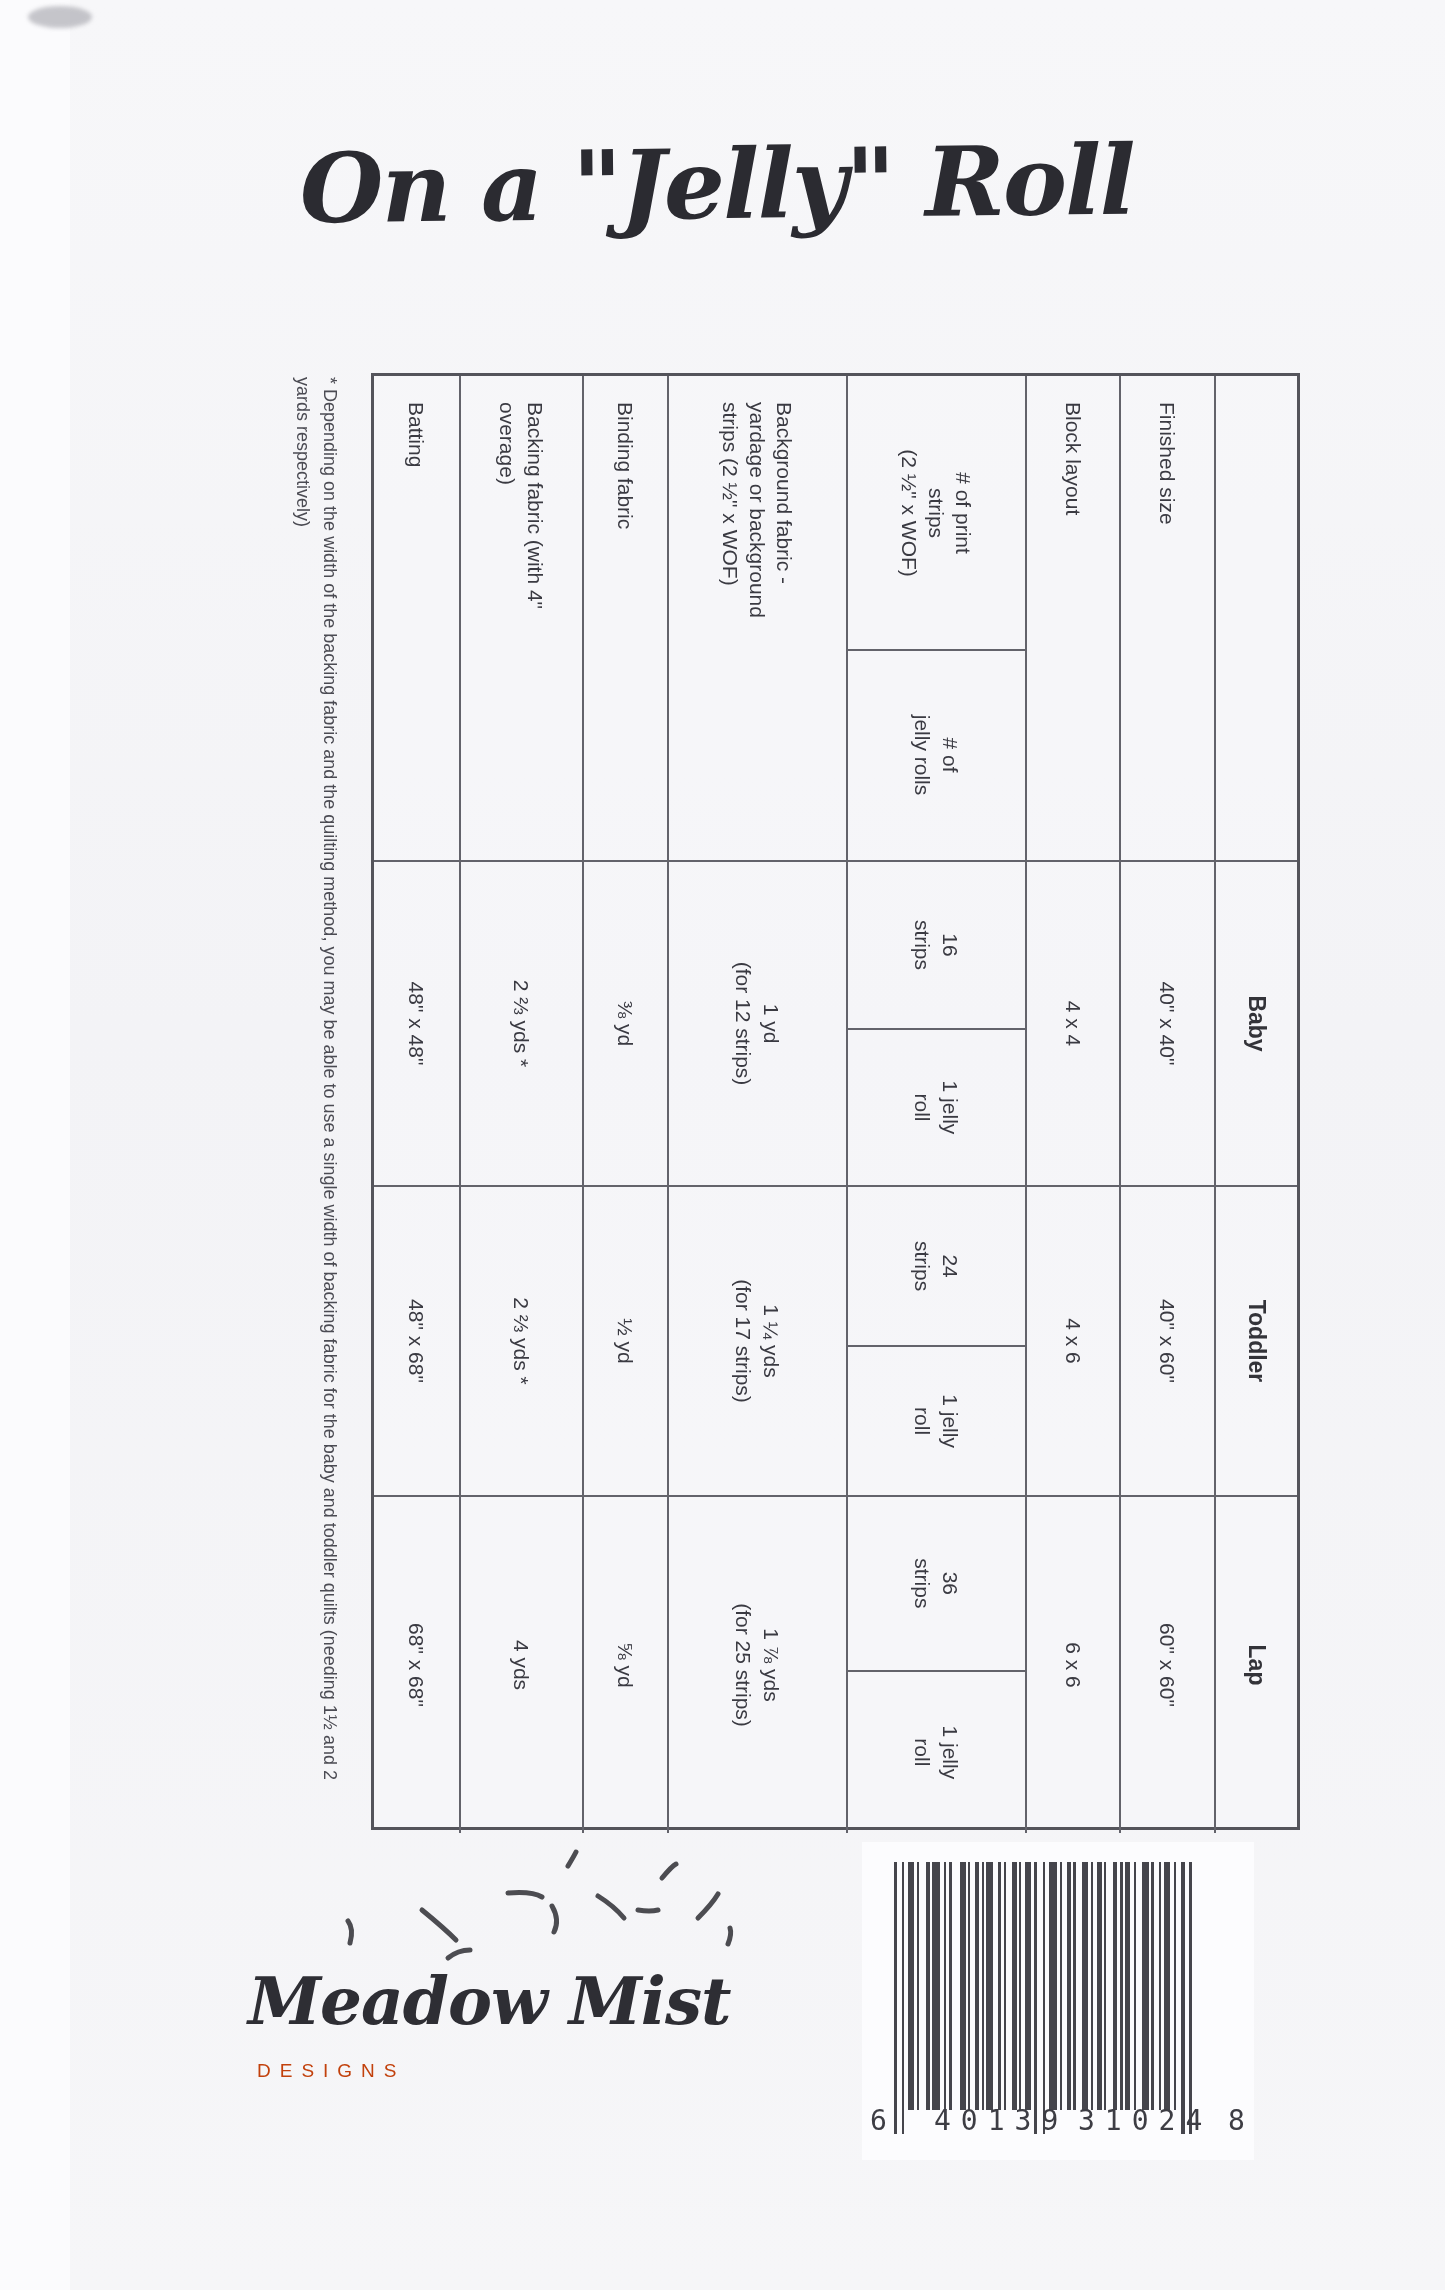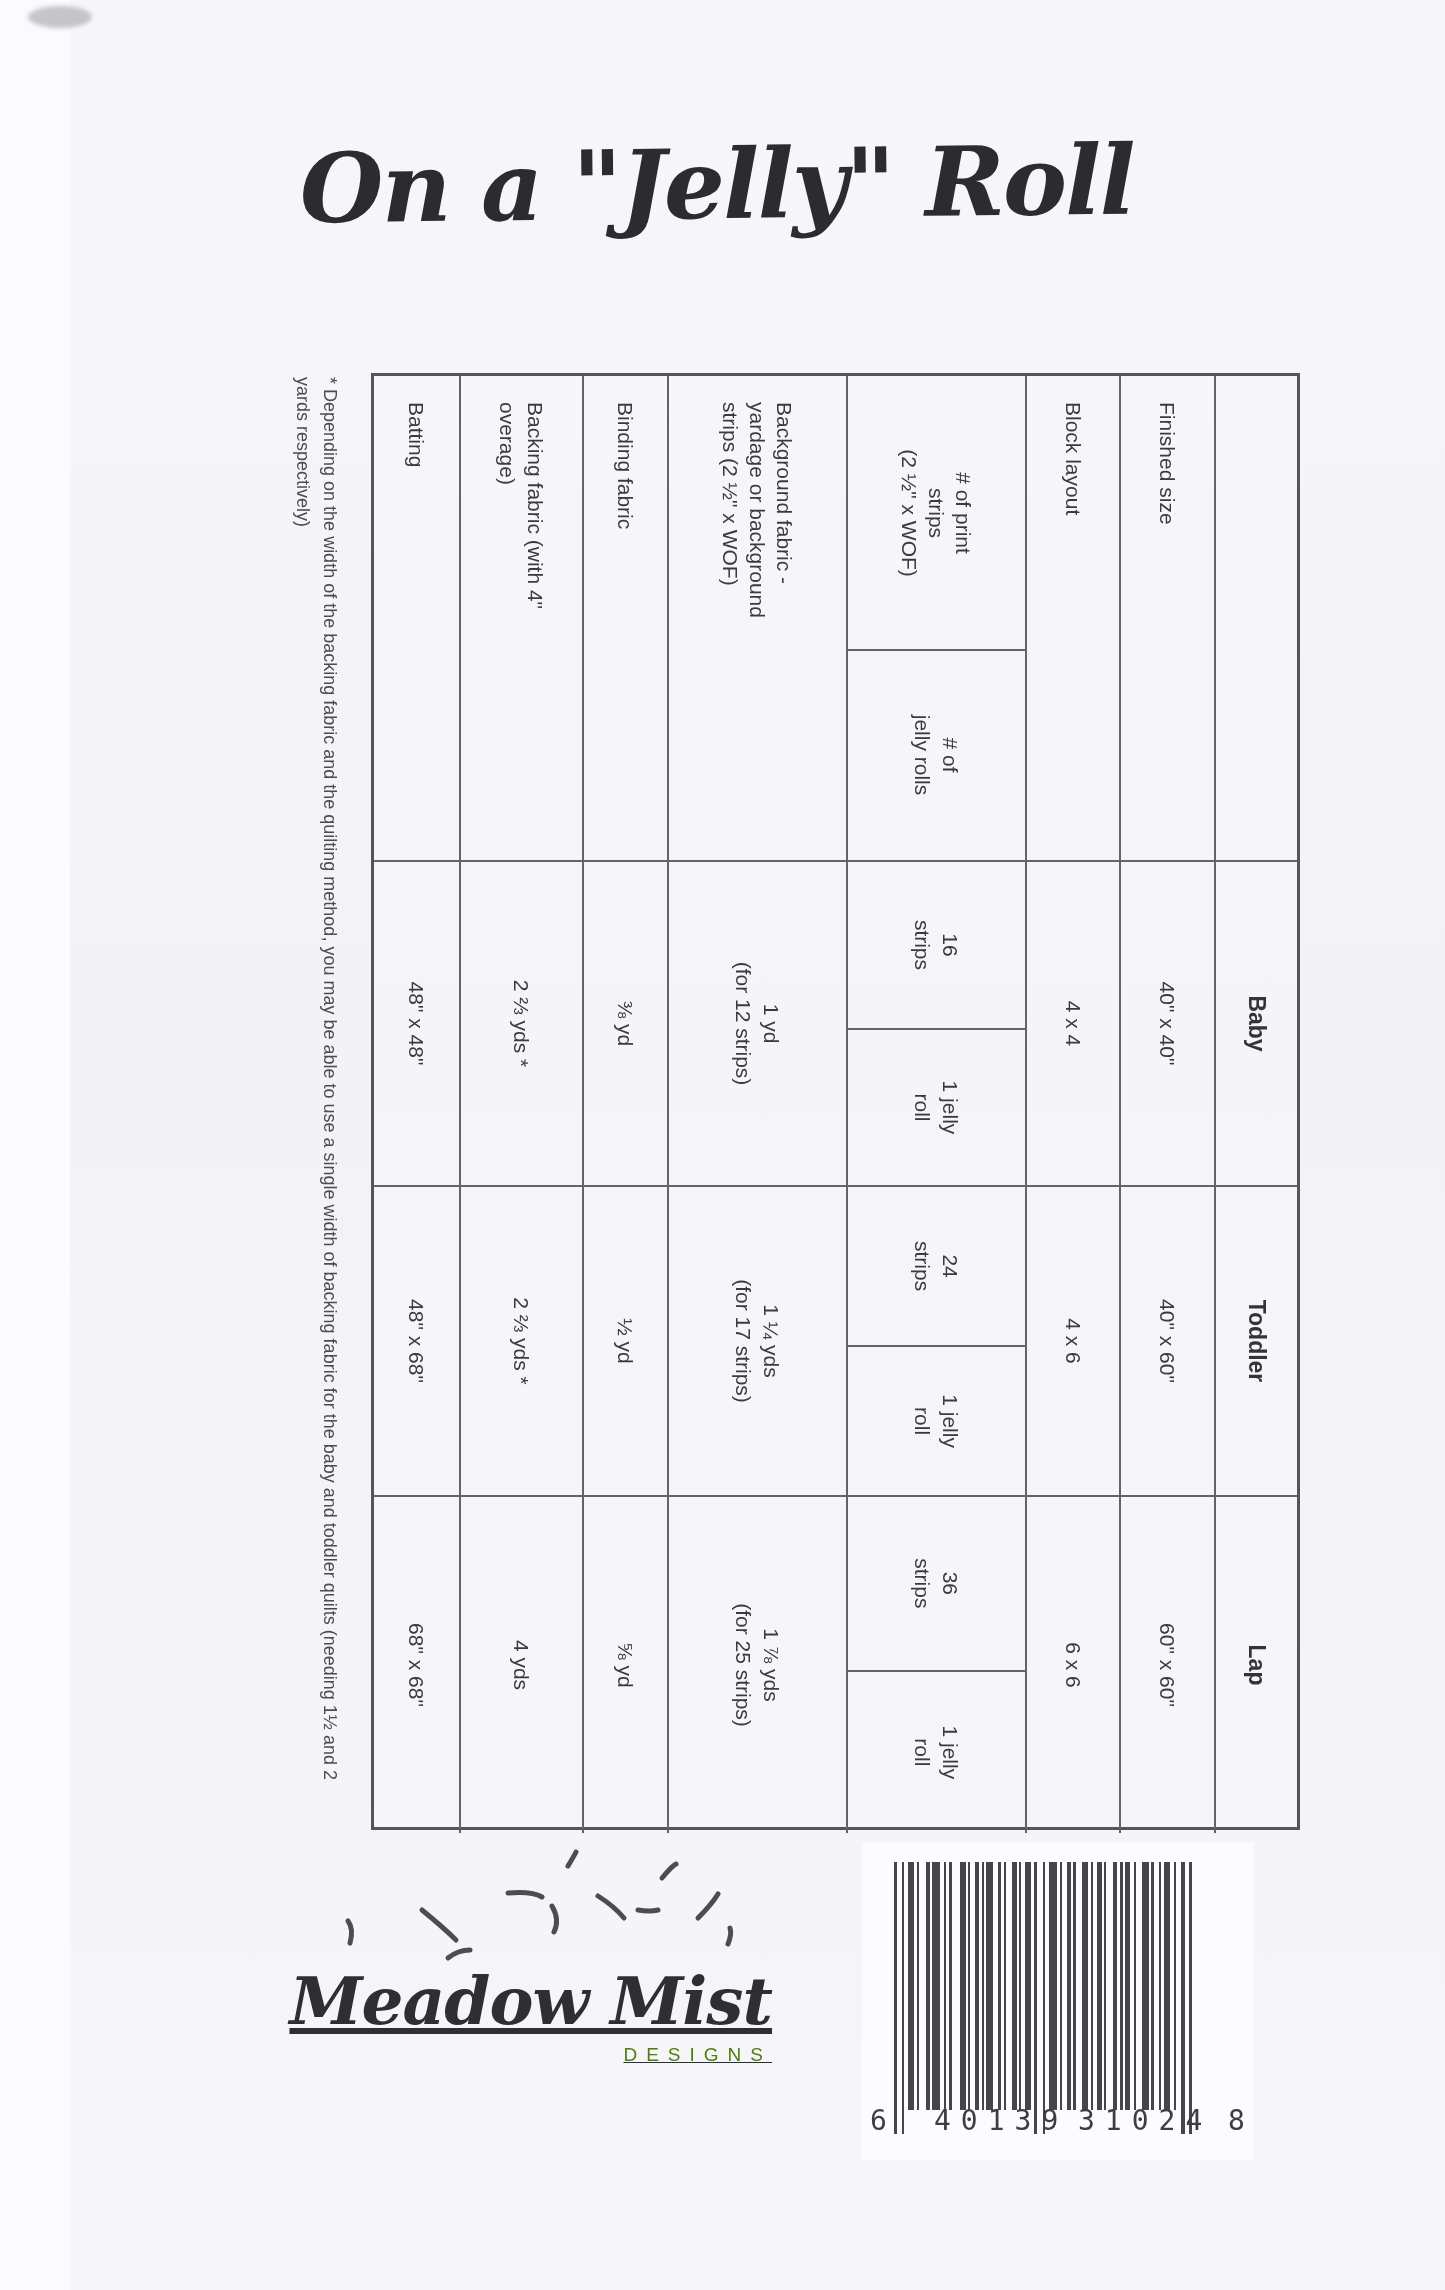--- a/index.html
+++ b/index.html
@@ -36,23 +36,23 @@
   .split{padding:0;}
   .split .sub{
     height:100%;display:flex;align-items:center;justify-content:center;
     white-space:pre-line;box-sizing:border-box;text-align:center;
   }
   .split .sub.s1{border-right:2px solid #63636b;}
   .footnote{
     width:1444px;margin-top:28px;padding-left:4px;
     font-size:18px;line-height:1.5;color:#4b4b53;
   }
-  .logo{position:absolute;left:248px;top:1962px;width:524px;text-align:right;color:#2e2e34;text-decoration:underline;}
+  .logo{position:absolute;left:248px;top:1962px;width:524px;text-align:left;color:#2e2e34;}
   .logo-name{font-family:"DejaVu Serif", serif;font-style:italic;font-weight:bold;font-size:66px;letter-spacing:-1px;}
-  .logo-sub{font-size:19px;letter-spacing:9px;color:#4d7c0f;margin-top:4px;padding-left:9px;}
+  .logo-sub{font-size:19px;letter-spacing:9px;color:#c2410c;margin-top:20px;padding-left:9px;}
   .seeds{position:absolute;left:330px;top:1848px;}
   .barcode{position:absolute;left:862px;top:1842px;width:392px;height:318px;background:#fcfcfe;}
   .bars{position:absolute;left:32px;top:20px;height:272px;display:flex;align-items:flex-start;}
   .bar{background:#45454c;filter:blur(.4px);}
   .digits{position:absolute;left:0;top:262px;width:392px;height:40px;
     font-family:"DejaVu Sans Mono", monospace;font-size:28px;color:#3d3d44;}
   .digits span{position:absolute;top:0;}
   .d0{left:8px;} .d1{left:72px;letter-spacing:10px;} .d2{left:216px;letter-spacing:10px;} .d3{left:366px;}
 </style>
 </head>

